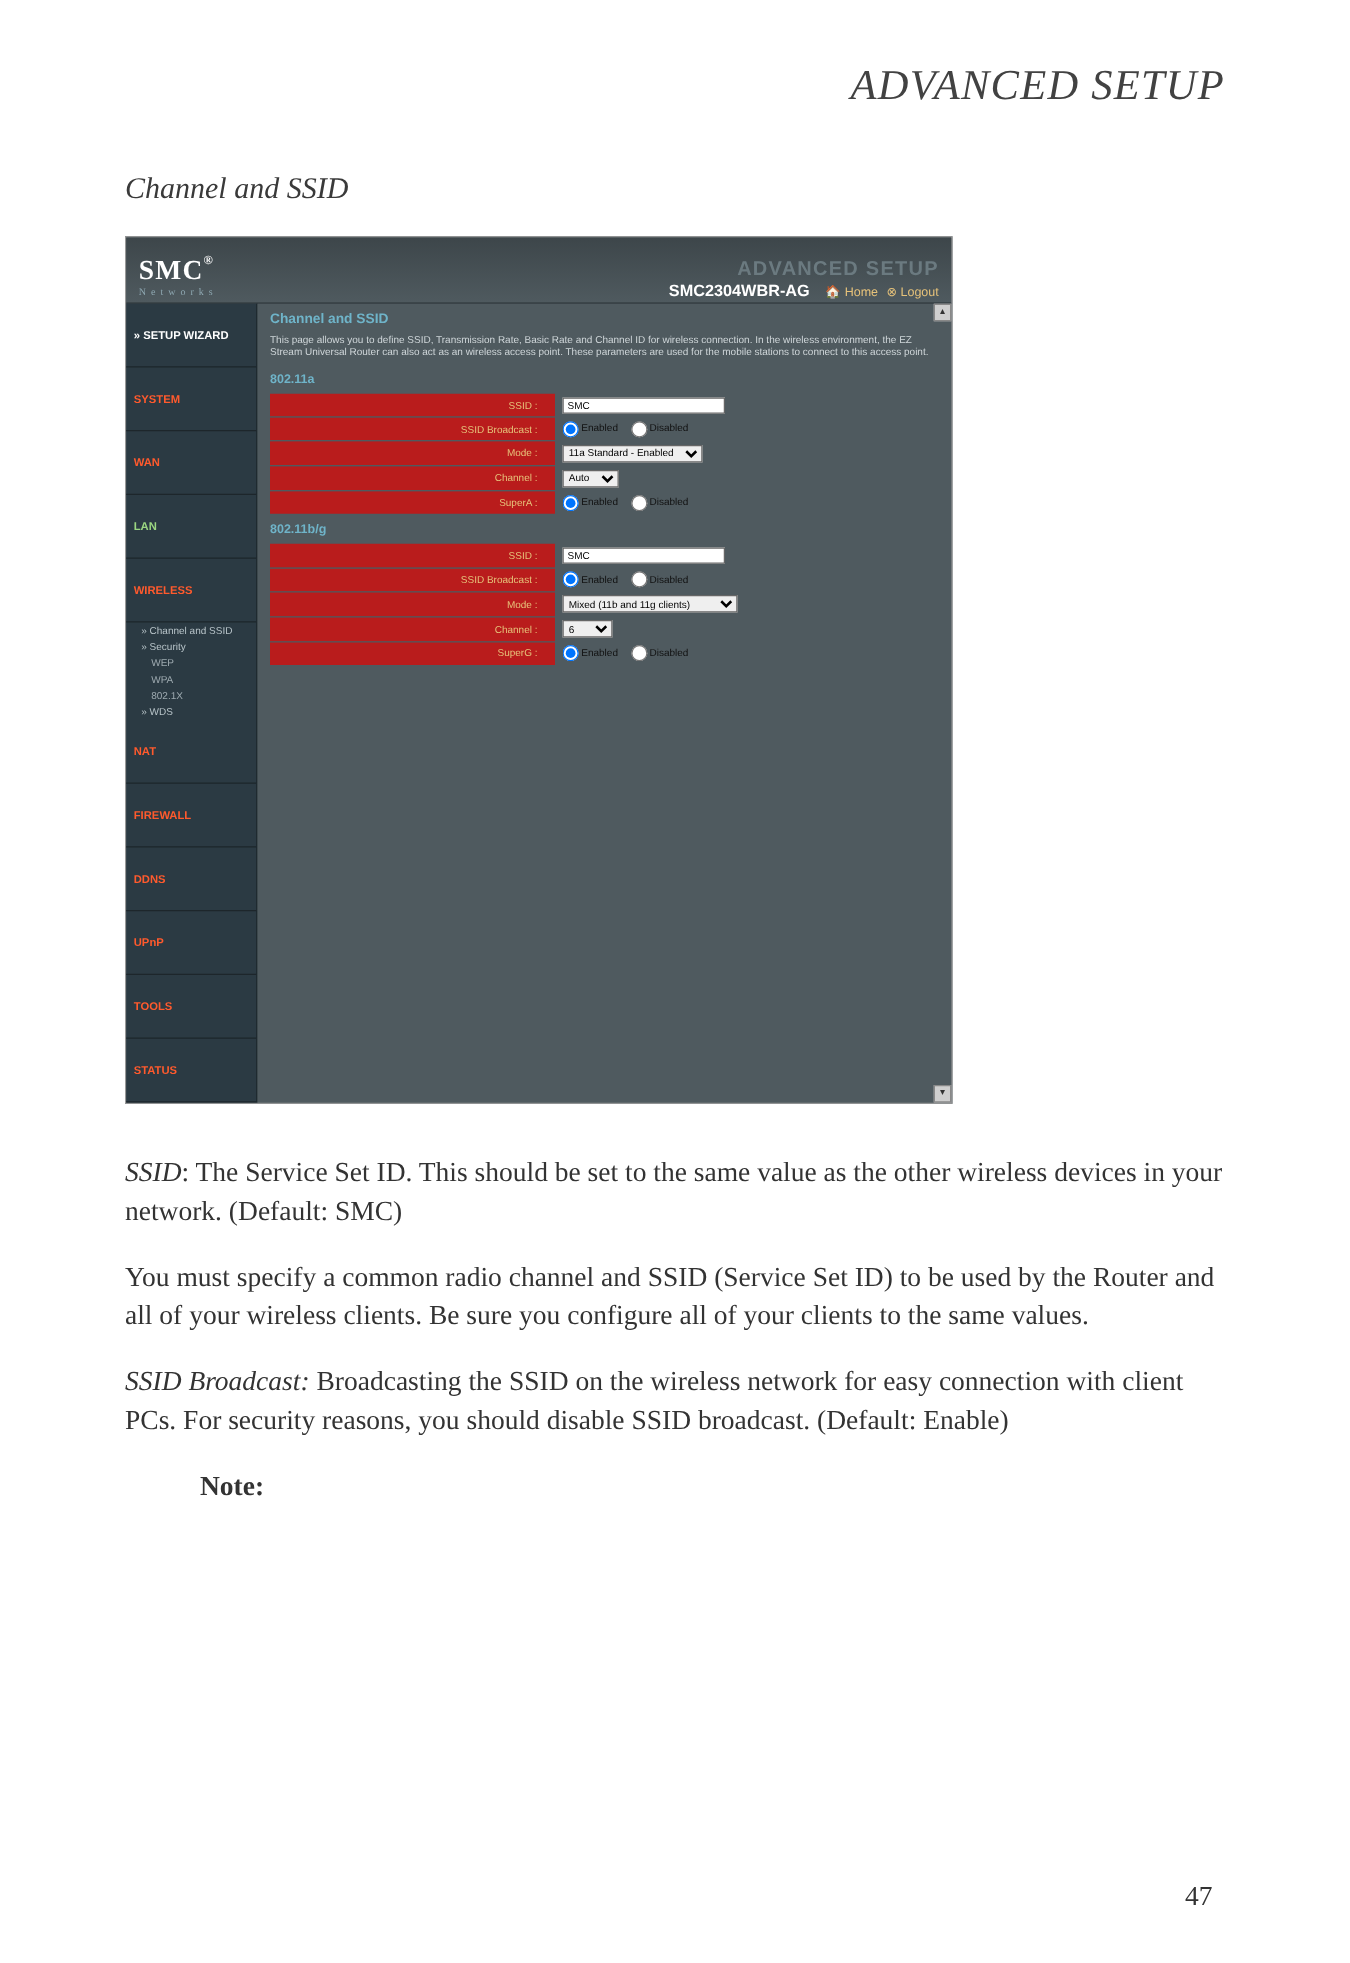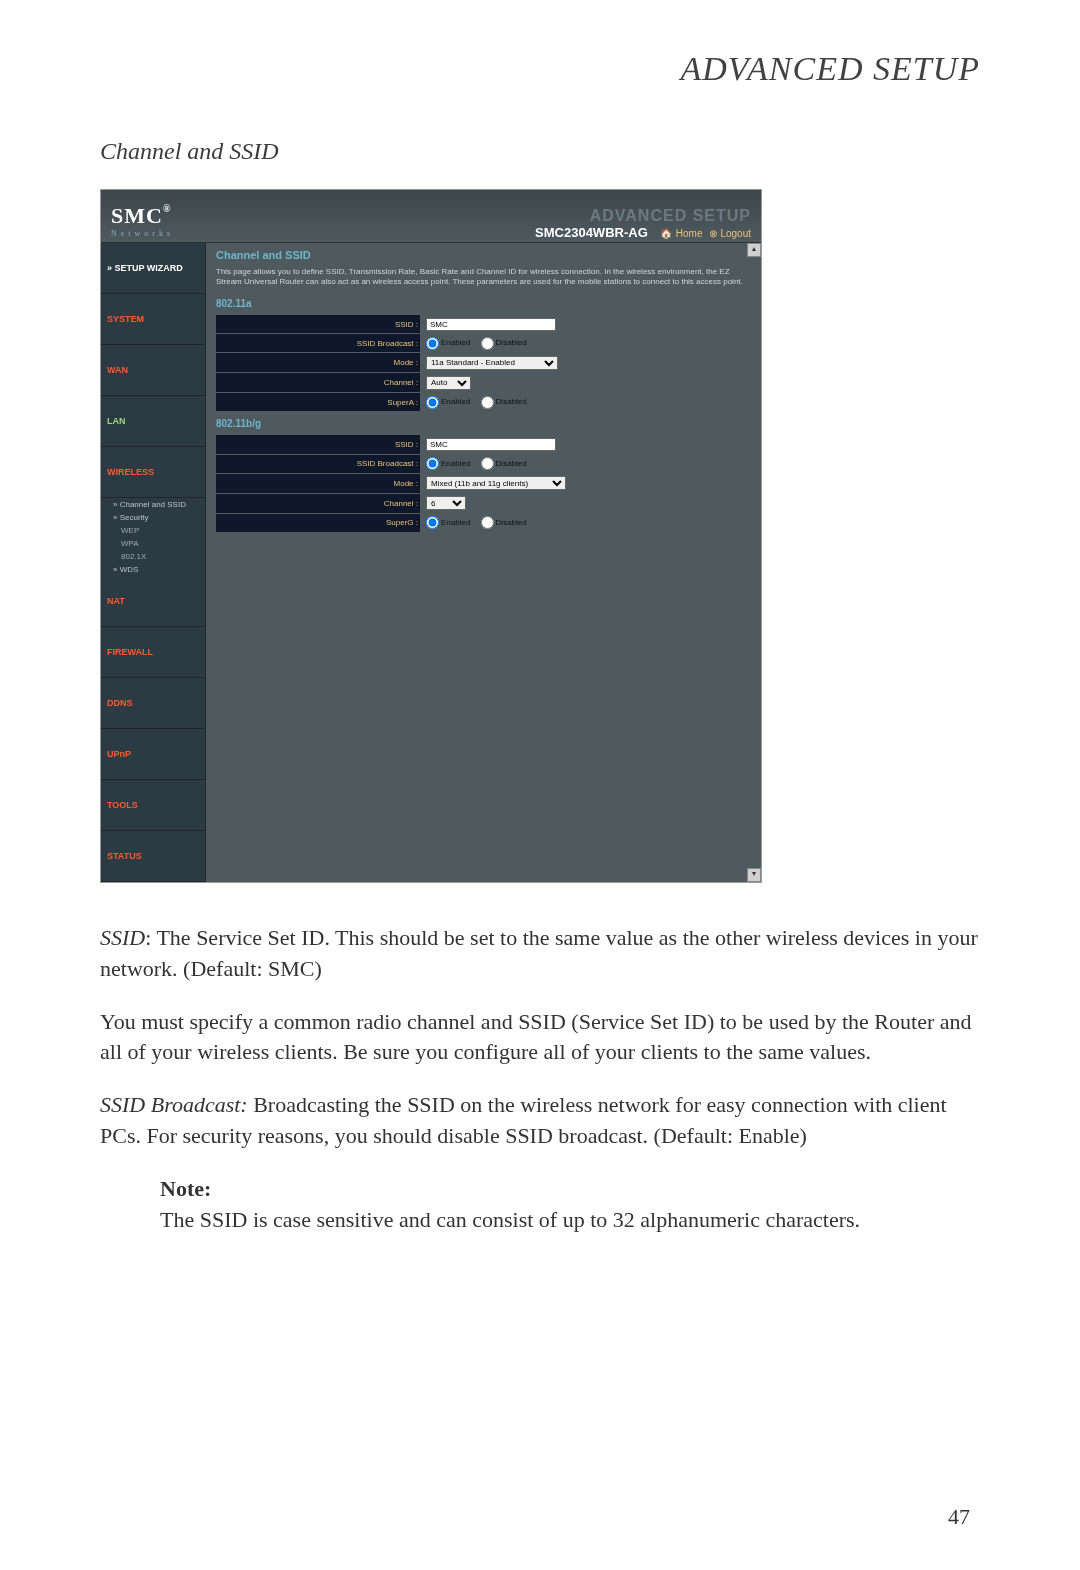--- a/index.html
+++ b/index.html
@@ -153,25 +153,25 @@
     font-weight: bold;
     font-size: 10px;
     margin: 6px 0;
   }
   .cfg-table {
     width: 100%;
     border-collapse: collapse;
     font-size: 8px;
   }
   .cfg-table td.label {
-    background: #0f172a;
+    background: #b91c1c;
     color: #e6c27a;
     text-align: right;
     width: 200px;
-    padding: 3px 2px;
+    padding: 3px 14px;
     border-bottom: 1px solid #4f5a5f;
   }
   .cfg-table td.val {
     padding: 3px 6px;
     color: #111;
   }
   .txt-in {
     font-size: 8px;
     padding: 0 3px;
     border: 1px solid #666;
@@ -269,21 +269,21 @@
           </tr>
           <tr>
             <td class="label">SSID Broadcast :</td>
             <td class="val radio-wrap">
               <input type="radio" checked="" style=""><label>Enabled</label>
               <input type="radio" style=""><label>Disabled</label>
             </td>
           </tr>
           <tr>
             <td class="label">Mode :</td>
-            <td class="val"><select class="sel" style="width:132px"><option>11a Standard - Enabled</option></select></td>
+            <td class="val"><select class="sel" style="width:112px"><option>11a Standard - Enabled</option></select></td>
           </tr>
           <tr>
             <td class="label">Channel :</td>
             <td class="val"><select class="sel" style="width:45px"><option>Auto</option></select></td>
           </tr>
           <tr>
             <td class="label">SuperA :</td>
             <td class="val radio-wrap">
               <input type="radio" checked="" style=""><label>Enabled</label>
               <input type="radio" style=""><label>Disabled</label>
@@ -331,18 +331,17 @@
   <div class="body-text">
     <p>
       <em class="lbl">SSID</em><span>: The Service Set ID. This should be set to the same value as the other wireless devices in your network. (Default: SMC)</span>
     </p>
     <p>You must specify a common radio channel and SSID (Service Set ID) to be used by the Router and all of your wireless clients. Be sure you configure all of your clients to the same values.</p>
     <p>
       <em class="lbl">SSID Broadcast:</em><span> Broadcasting the SSID on the wireless network for easy connection with client PCs. For security reasons, you should disable SSID broadcast. (Default: Enable)</span>
     </p>
     <div class="note-row">
       <div class="note-label">Note:</div>
-      <div>The SSID is case sensitive and can consist of up to 32 alphanumeric characters.</div>
     </div>
   </div>
 
   <div class="page-num">47</div>
 </div>
 
 </body></html>

